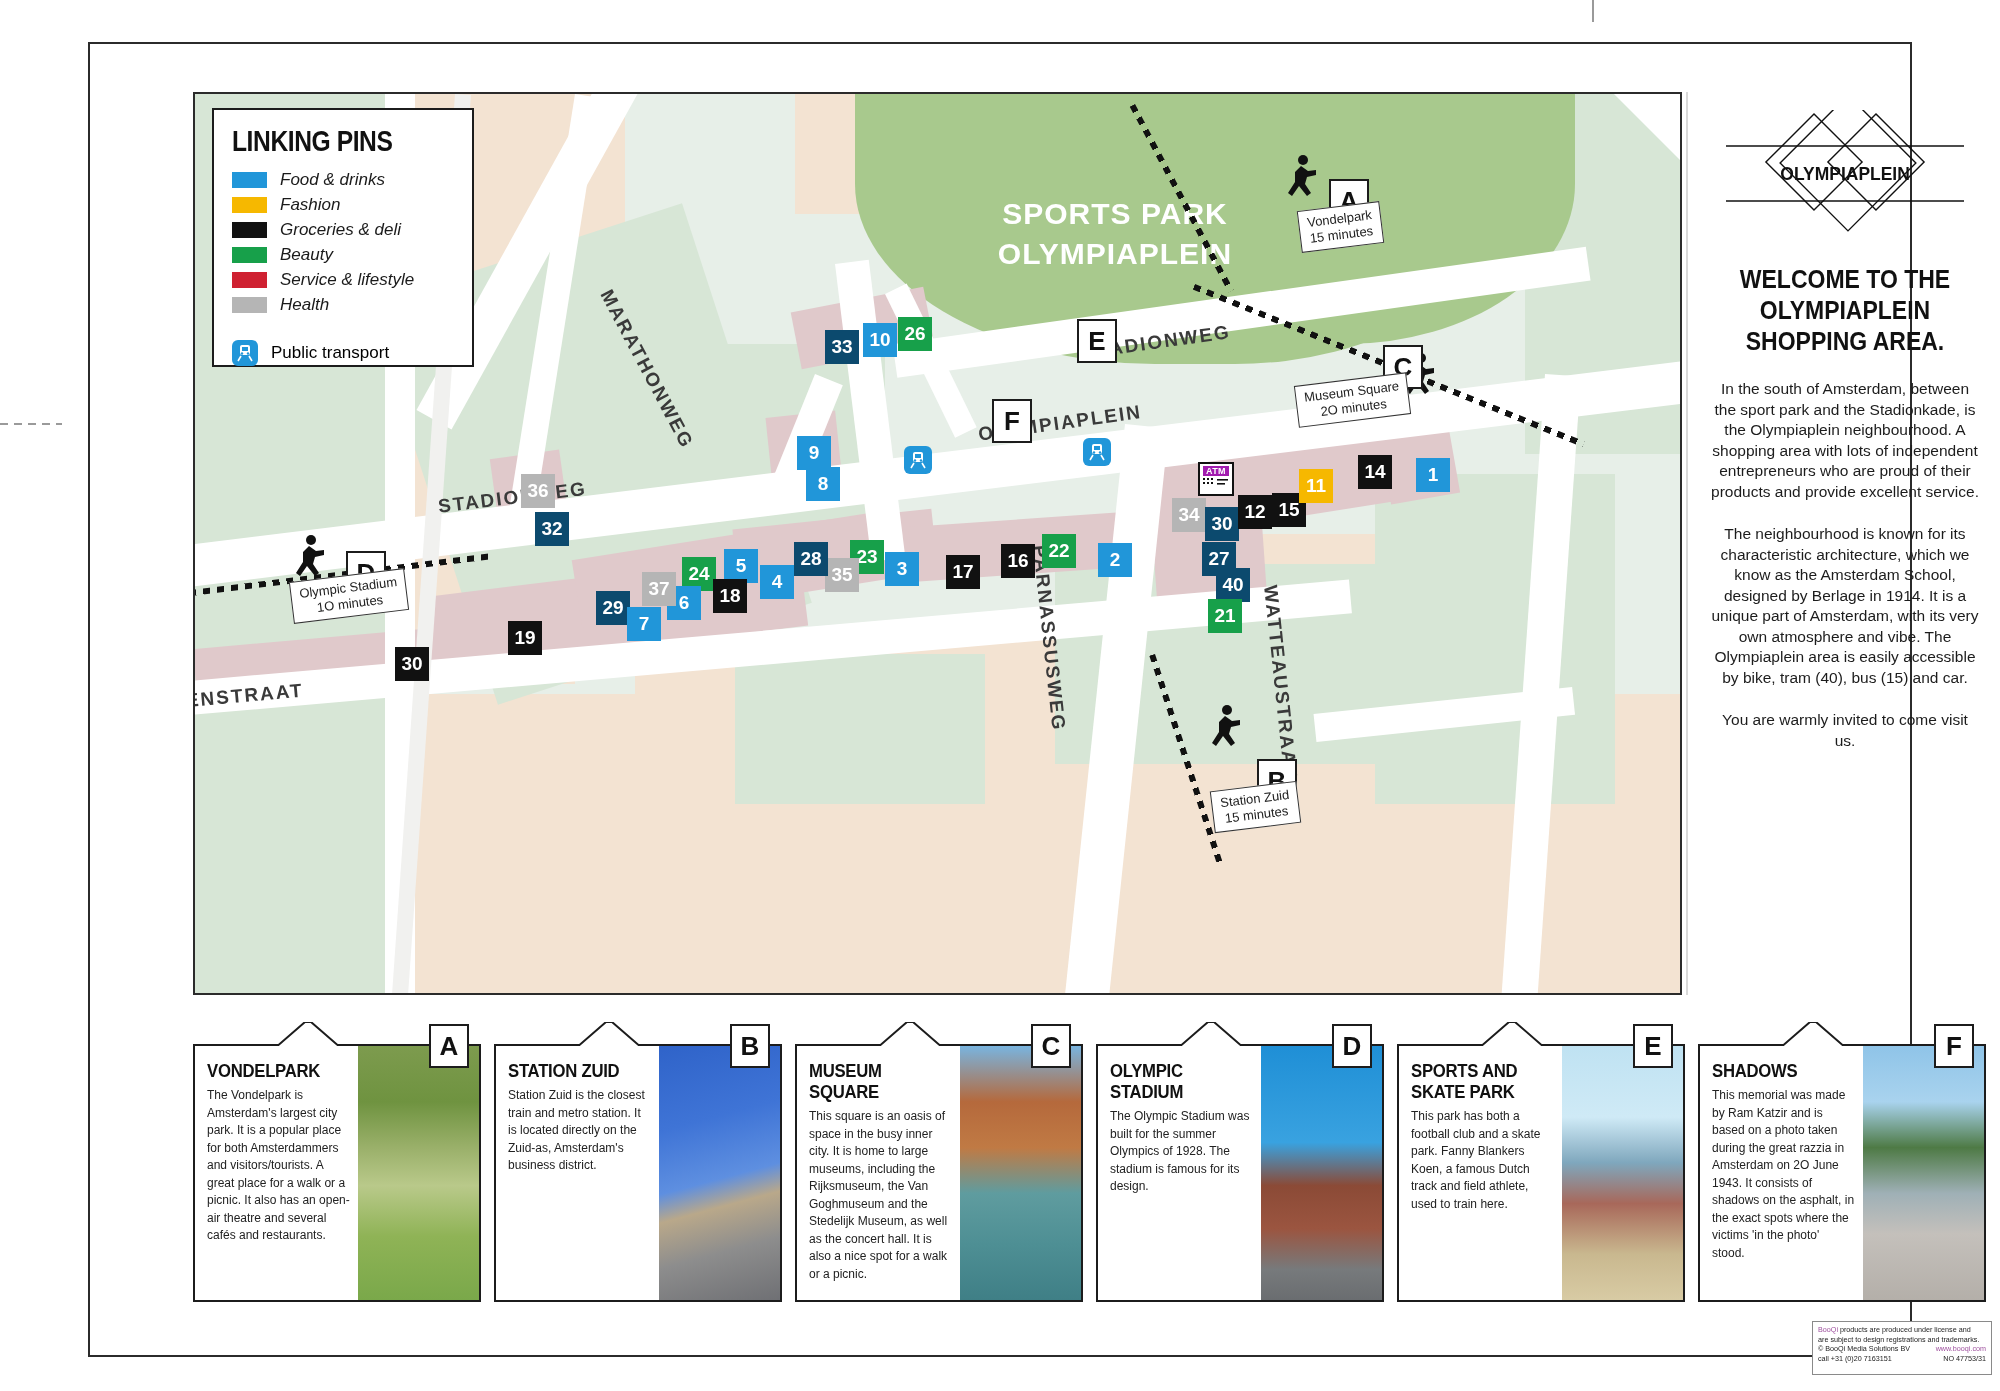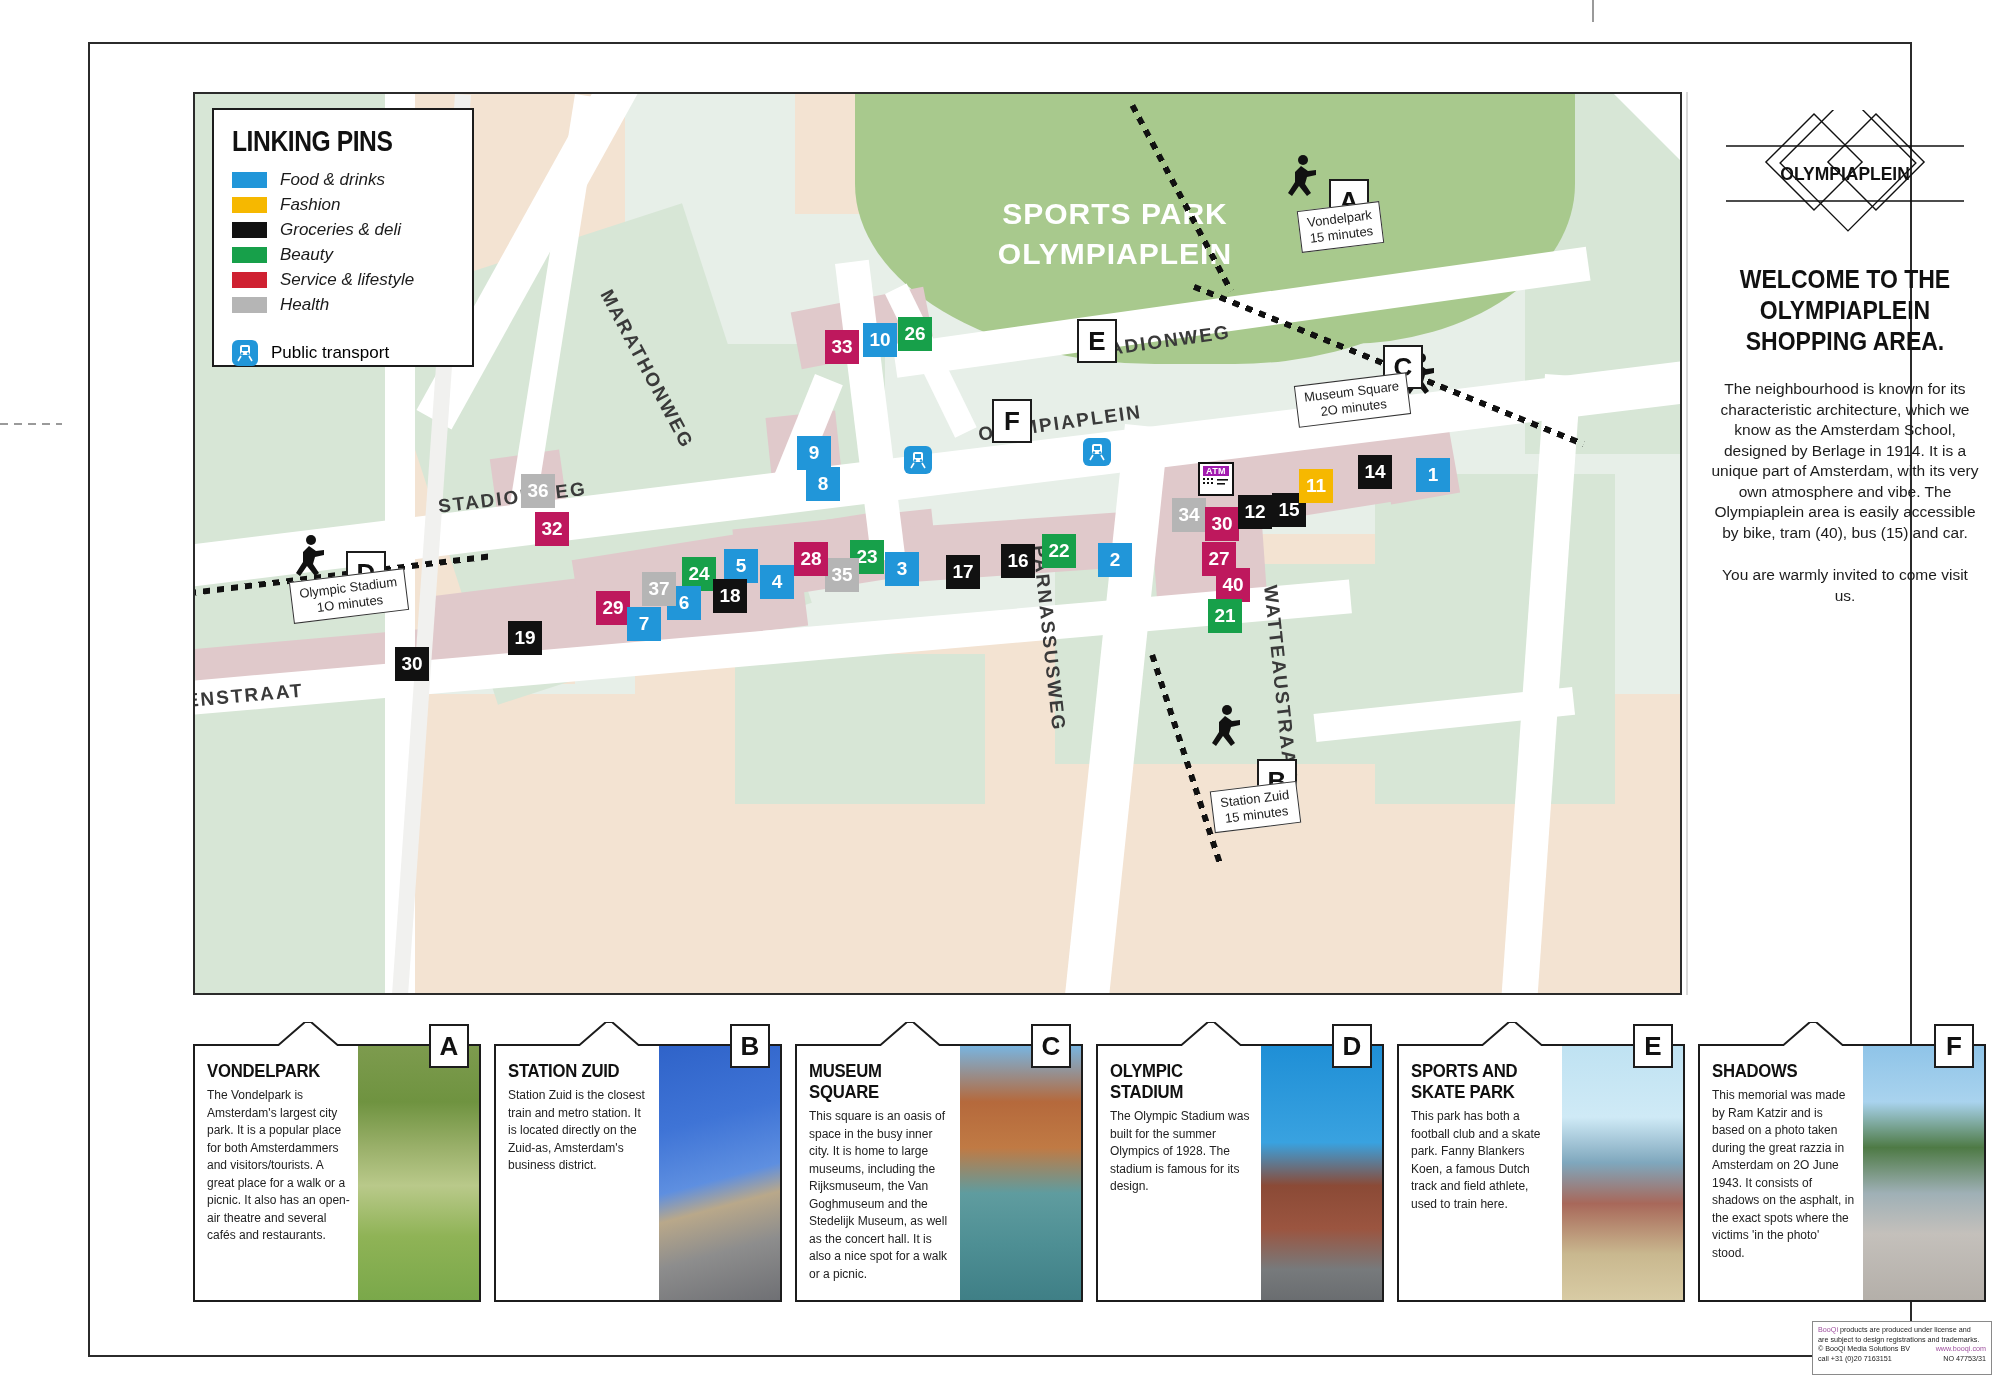--- a/index.html
+++ b/index.html
@@ -66,21 +66,21 @@
     position:absolute; min-width:34px; height:34px;
     color:#fff; font-weight:700; font-size:19px;
     display:flex; align-items:center; justify-content:center;
     font-family:"Liberation Sans", sans-serif;
     padding:0 5px;
   }
   .pin.food{ background:#2196d9; }
   .pin.fashion{ background:#f6b800; }
   .pin.groceries{ background:#111111; }
   .pin.beauty{ background:#17a04a; }
-  .pin.service{ background:#be185d; }
+  .pin.service{ background:#0c4a6e; }
   .pin.health{ background:#b5b5b5; }
 
   
   .letter{
     position:absolute; width:40px; height:44px; background:#fff;
     border:2px solid #1c1c1c; color:#111; font-weight:700; font-size:26px;
     display:flex; align-items:center; justify-content:center;
     font-family:"Liberation Sans", sans-serif;
   }
 
@@ -437,20 +437,21 @@
         <rect x="122" y="18" width="68" height="68" transform="rotate(45 156 52)"></rect>
         <rect x="80" y="5" width="96" height="96" transform="rotate(45 128 53)"></rect>
         <line x1="6" y1="36" x2="244" y2="36"></line>
         <line x1="6" y1="91" x2="244" y2="91"></line>
       </g>
       <text x="125" y="70" text-anchor="middle" font-family="Liberation Sans, sans-serif" font-size="19" font-weight="700" fill="#111" transform="scale(0.92 1) translate(11 0)">OLYMPIAPLEIN</text>
     </svg>
 
     <div id="welcome">WELCOME TO THE OLYMPIAPLEIN SHOPPING AREA.</div>
     <div id="bodytext">
+        <p>In the south of Amsterdam, between the sport park and the Stadionkade, is the Olympiaplein neighbourhood. A shopping area with lots of independent entrepreneurs who are proud of their products and provide excellent service.</p>
         <p>The neighbourhood is known for its characteristic architecture, which we know as the Amsterdam School, designed by Berlage in 1914. It is a unique part of Amsterdam, with its very own atmosphere and vibe. The Olympiaplein area is easily accessible by bike, tram (40), bus (15) and car.</p>
         <p>You are warmly invited to come visit us.</p>
       </div>
   </div>
 
   <div id="cards">
       <div class="card" style="left: 0px;">
         <div class="notch"><svg width="66" height="26" viewBox="0 0 66 26">
             <path d="M0 26 L30 0 L36 0 L66 26" fill="#fff" stroke="#1c1c1c" stroke-width="2"></path>
             <rect x="0" y="24" width="66" height="4" fill="#fff"></rect>

